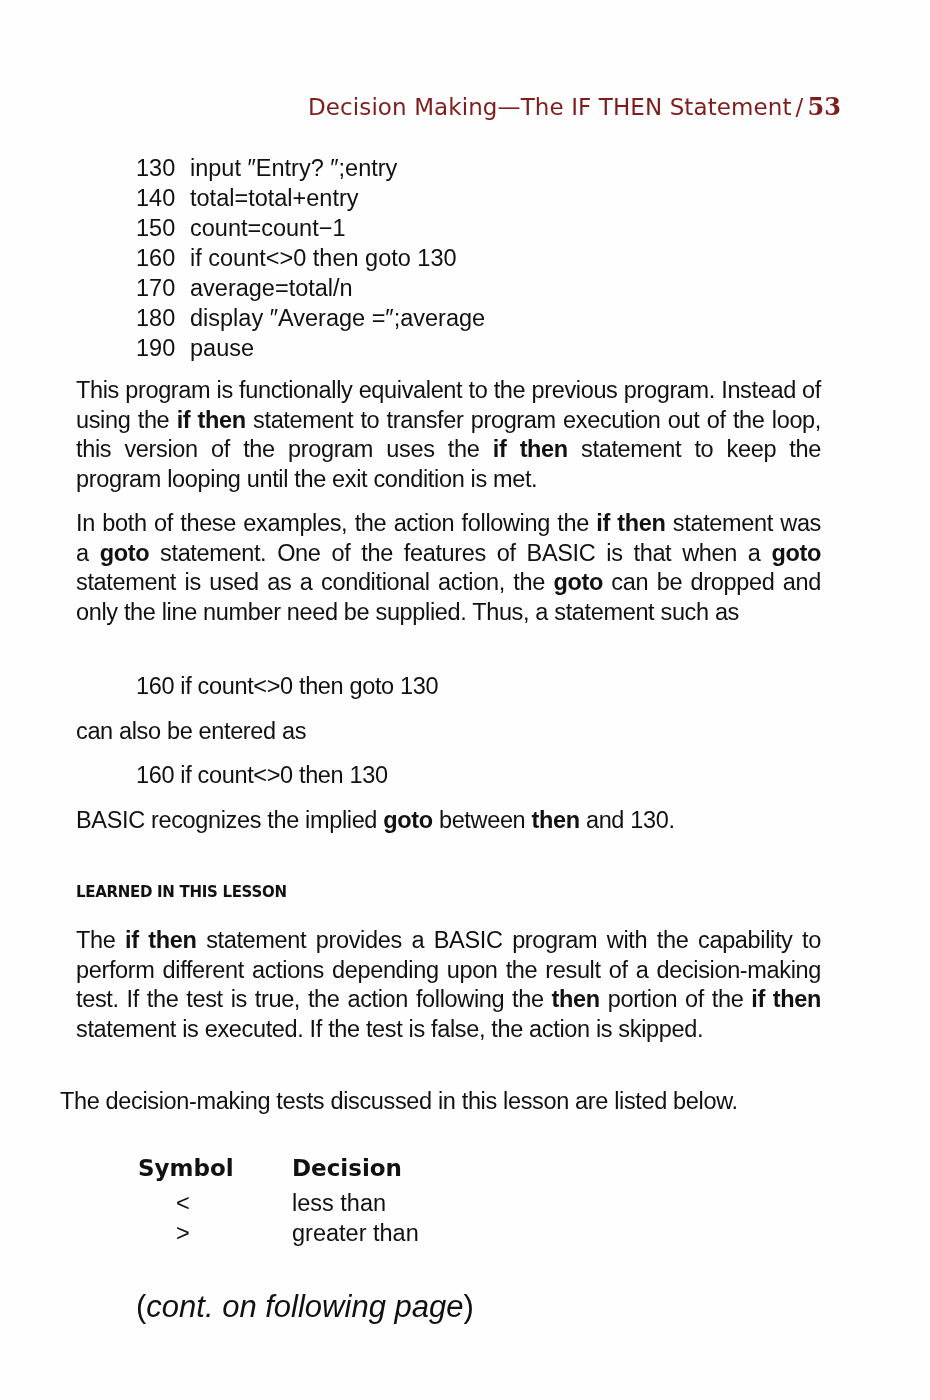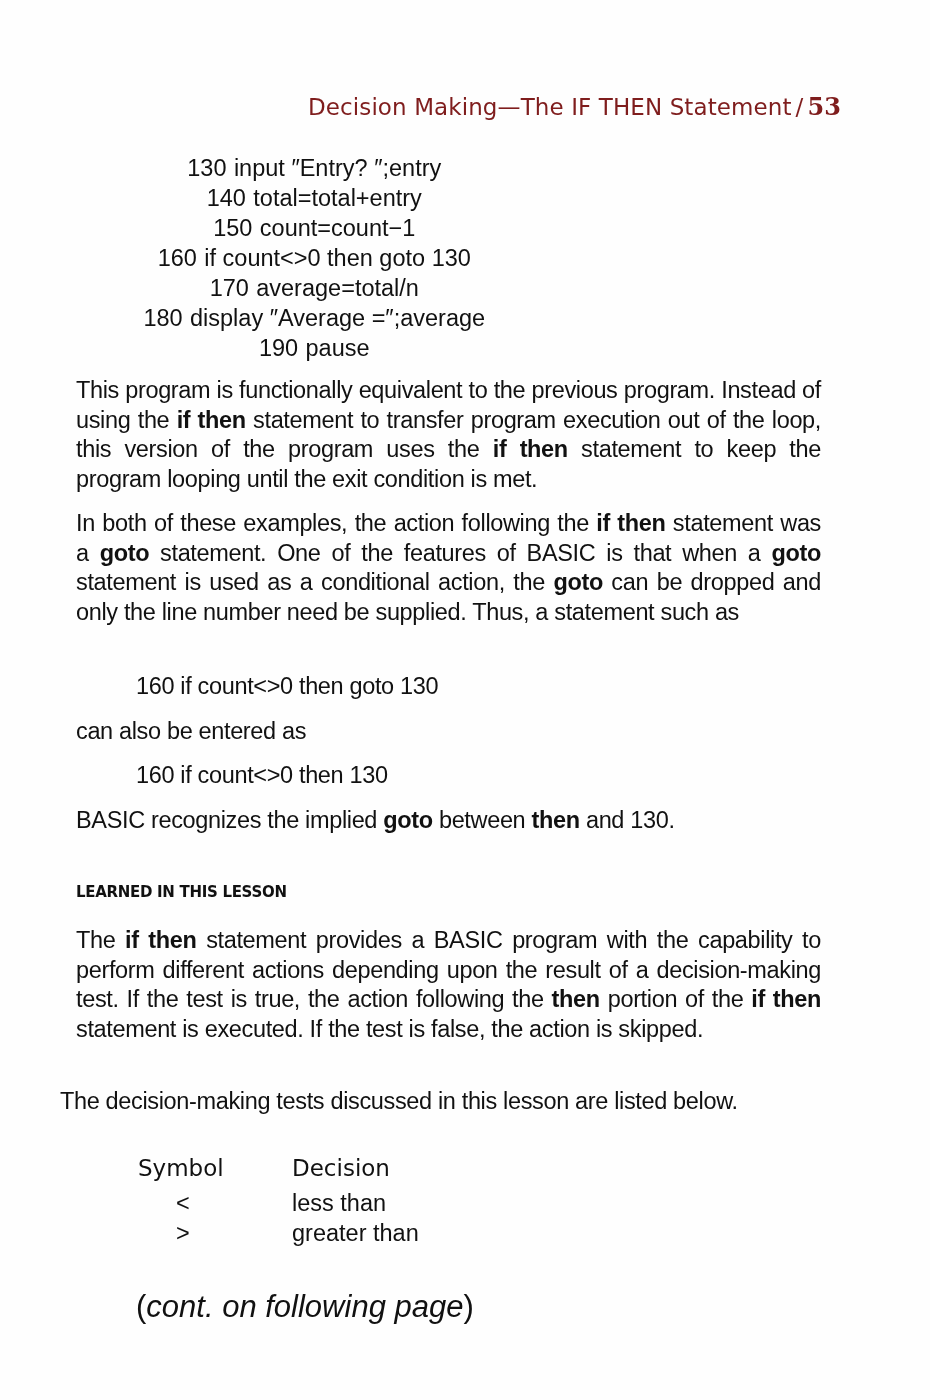--- a/index.html
+++ b/index.html
@@ -1,35 +1,35 @@
 <!DOCTYPE html>
 <html><head>
   <meta charset="utf-8">
   <style>
     html, body { margin: 0; padding: 0; background: #ffffff; }
     body { width: 930px; height: 1400px; position: relative; overflow: hidden; color: #111111; }
     .page { position: absolute; left: 0; top: 0; width: 930px; height: 1400px; background: #fefefe; }
-    .sans { font-family: "Liberation Sans", sans-serif; text-align: center; }
+    .sans { font-family: "Liberation Sans", sans-serif; }
     .serif { font-family: "DejaVu Sans", sans-serif; }
     .abs { position: absolute; white-space: nowrap; }
 
     .running-head { left: 308px; top: 92px; font-size: 23px; letter-spacing: 0.1px; color: #7f1d1d; }
     .running-head .sep { margin: 0 4px; }
     .running-head .pg { font-family: "DejaVu Serif", serif; font-weight: bold; font-size: 24px; }
 
     .code { left: 136px; font-size: 23.5px; line-height: 30px; }
     .code-line { display: block; height: 30px; }
     .code-line .num { display: inline-block; width: 54px; }
 
     .para { left: 76px; width: 745px; font-size: 23.5px; line-height: 29.7px; white-space: normal; text-align: justify; text-align-last: left; letter-spacing: -0.35px; word-spacing: 0px; }
     .para b { font-weight: bold; }
 
     .heading { left: 76px; font-family: "DejaVu Sans", sans-serif; font-weight: bold; font-size: 15px; letter-spacing: -0.3px; }
 
-    .table-head { font-family: "DejaVu Sans", sans-serif; font-weight: normal; font-size: 23px; }
+    .table-head { font-family: "DejaVu Sans", sans-serif; font-weight: bold; font-size: 23px; }
     .table-cell { font-size: 23.5px; }
     .cont-note { font-size: 31px; margin-top: 39px; }
     .cont-note i { font-style: italic; }
   </style>
 </head>
 <body>
 
 <div class="page">
 
   <div class="abs running-head serif">

